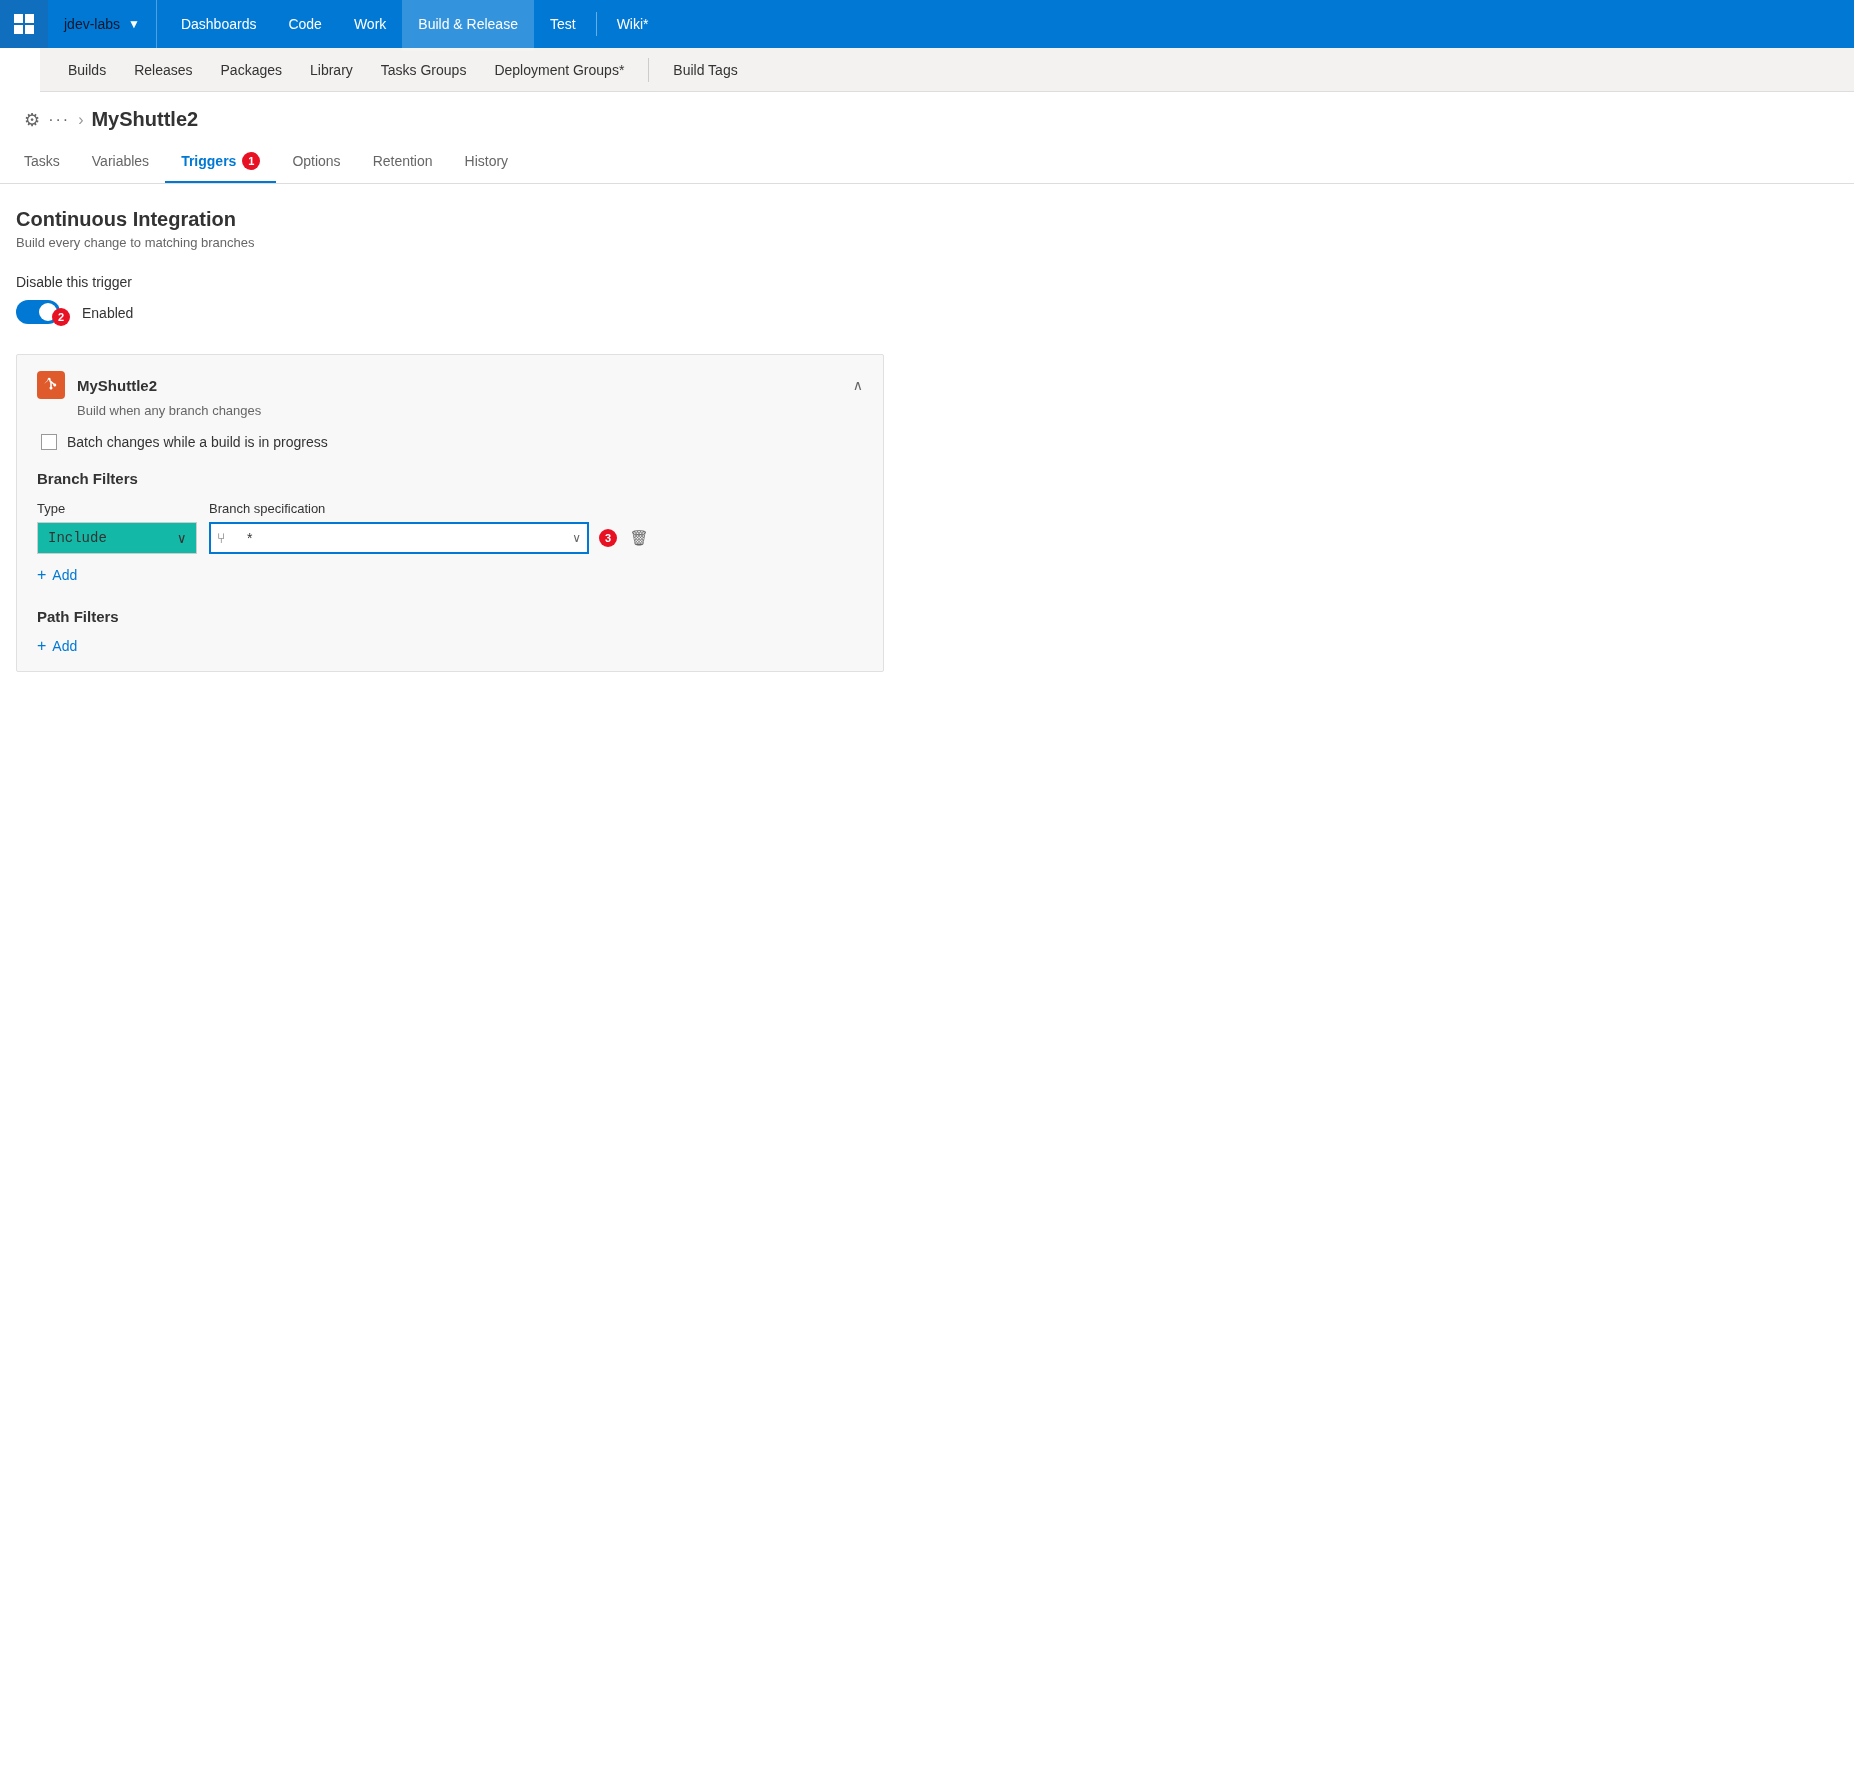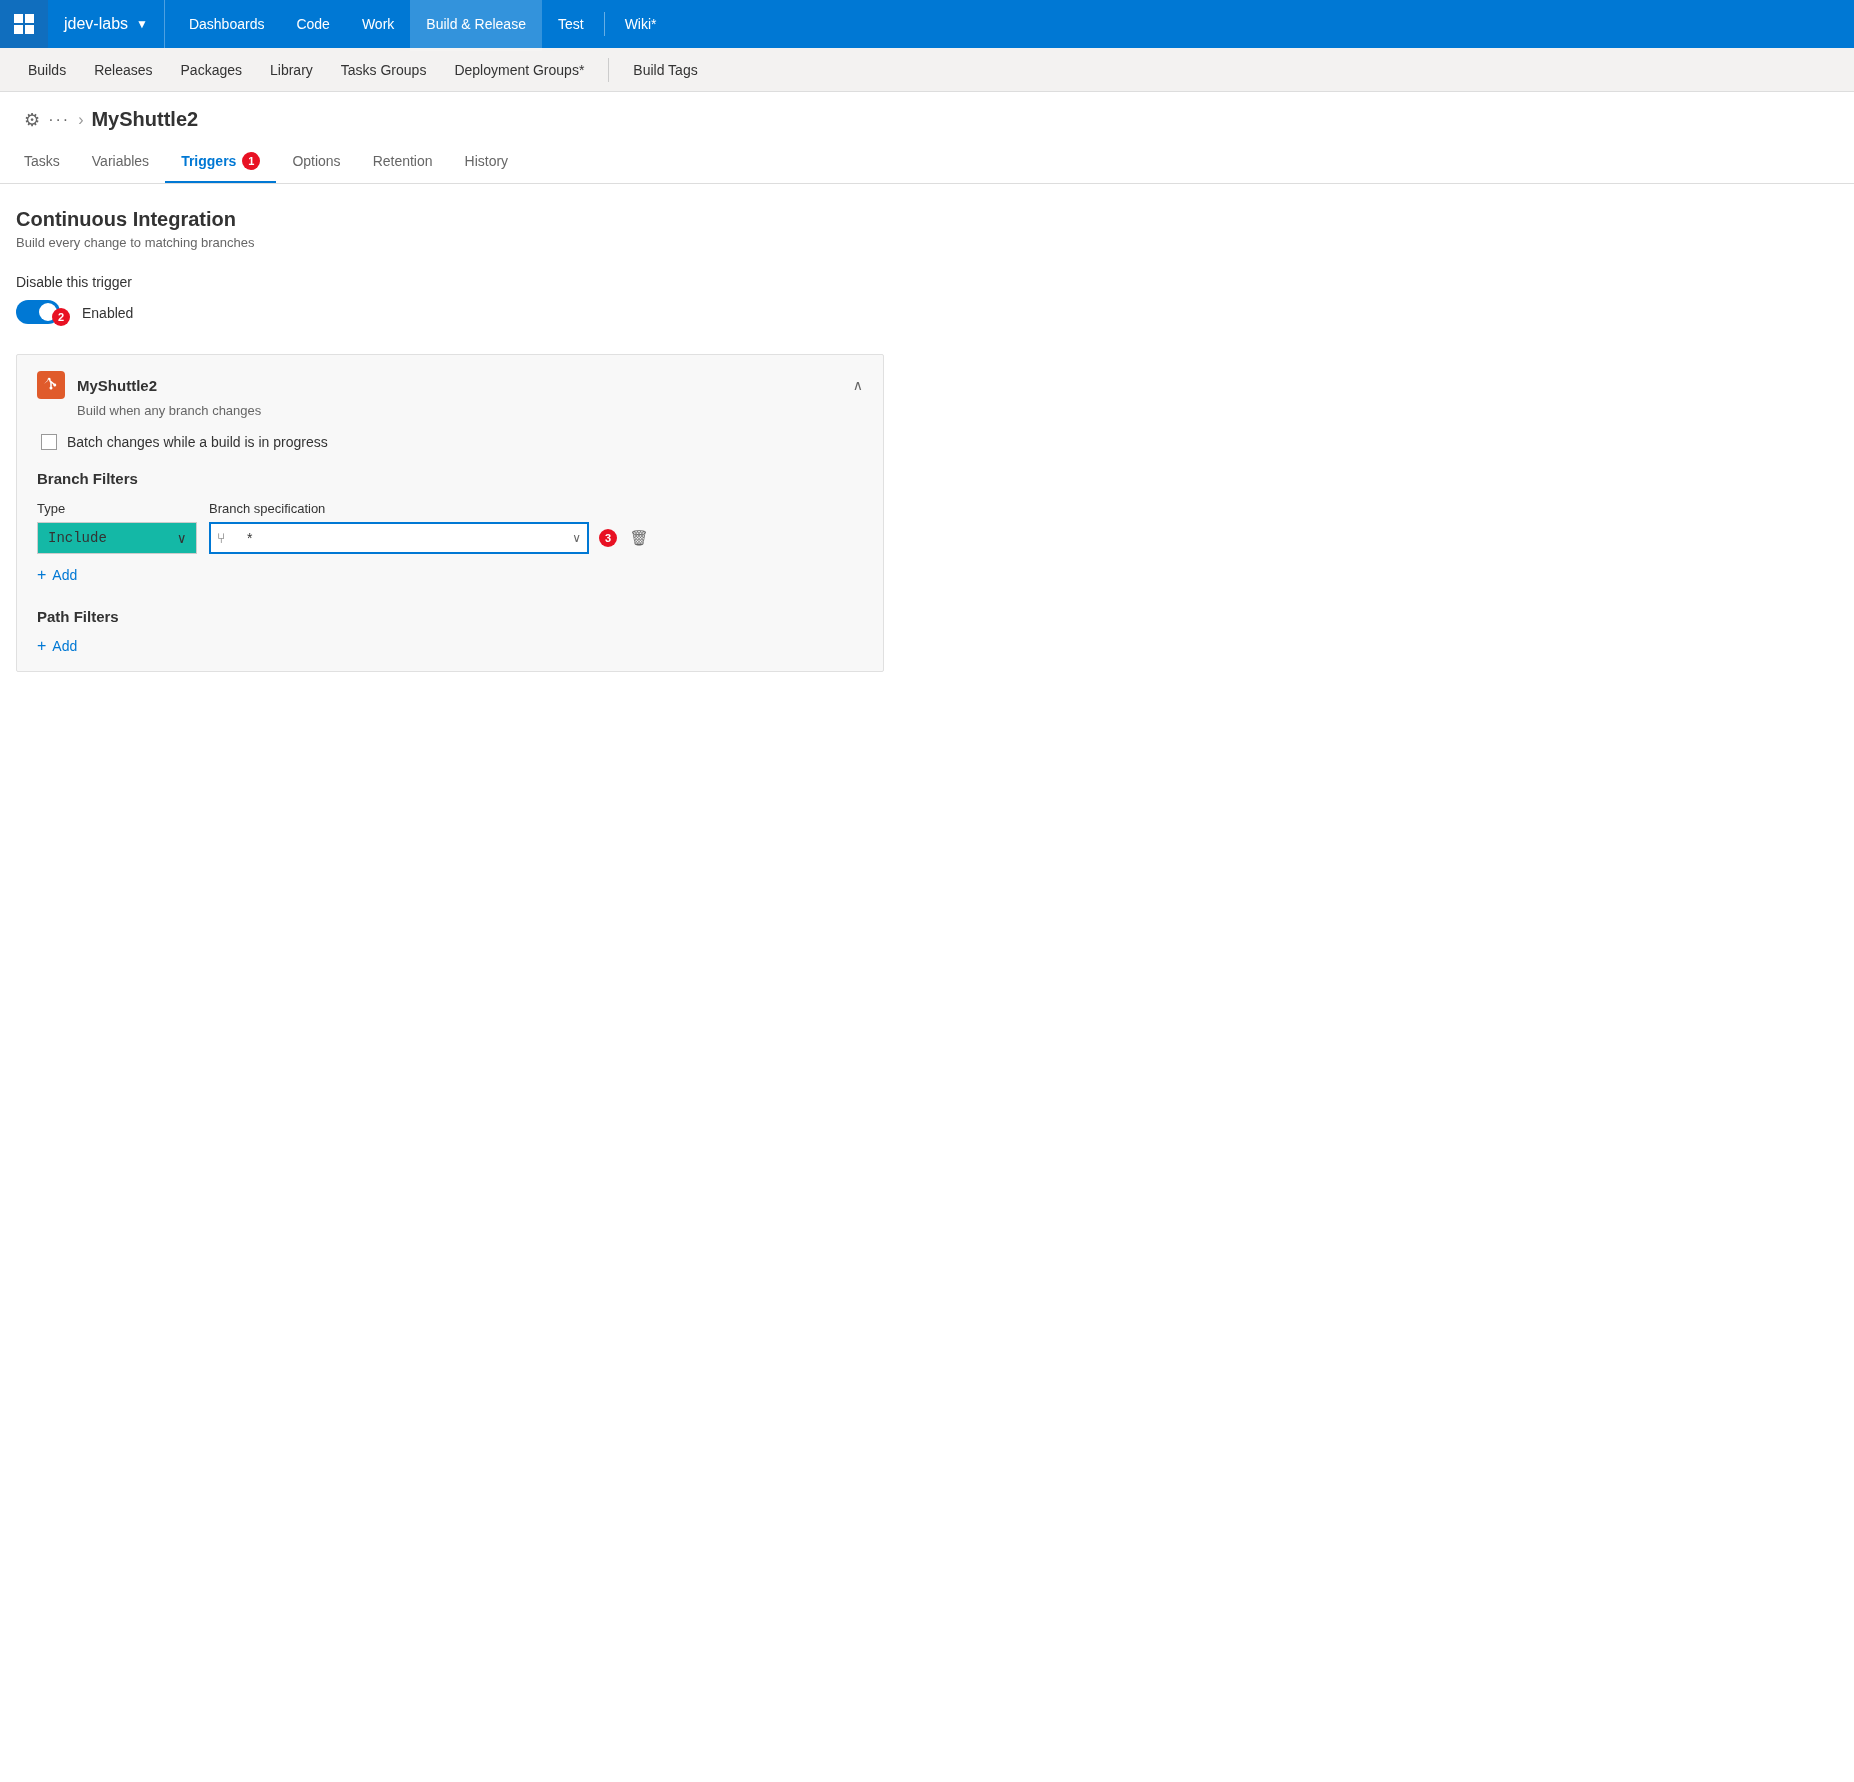--- a/index.html
+++ b/index.html
@@ -31,22 +31,22 @@
     .org-selector {
       display: flex;
       align-items: center;
       padding: 0 16px;
       height: 48px;
       cursor: pointer;
       border-right: 1px solid rgba(255,255,255,0.3);
       gap: 8px;
     }
     .org-name {
-      font-size: 16px;
-      color: #ffffff;
+      font-size: 14px;
+      color: #0f172a;
       font-weight: 500;
     }
     .nav-links {
       display: flex;
       align-items: center;
       height: 48px;
       flex: 1;
       padding: 0 8px;
     }
     .nav-link {
@@ -70,20 +70,21 @@
 
     
     .sub-nav {
       background: #f3f2f1;
       border-bottom: 1px solid #ddd;
       display: flex;
       align-items: center;
       height: 44px;
       padding: 0 16px;
       gap: 4px;
+      margin-left: 40px;
     }
     .sub-nav-link {
       padding: 0 12px;
       height: 44px;
       display: flex;
       align-items: center;
       font-size: 14px;
       color: #333;
       cursor: pointer;
       text-decoration: none;

